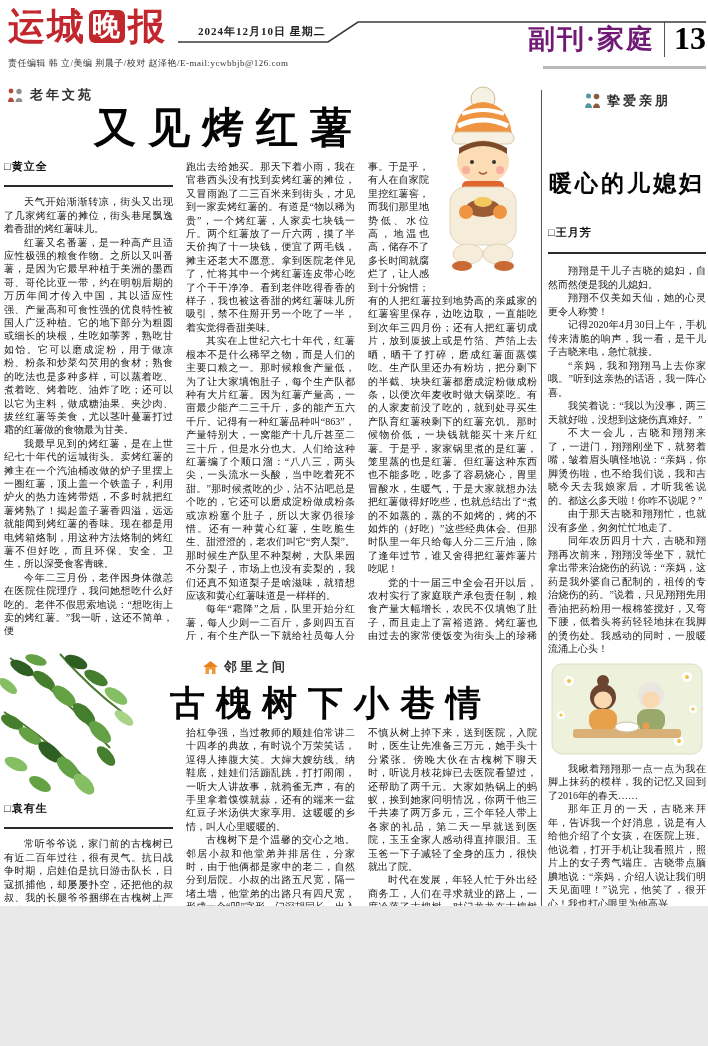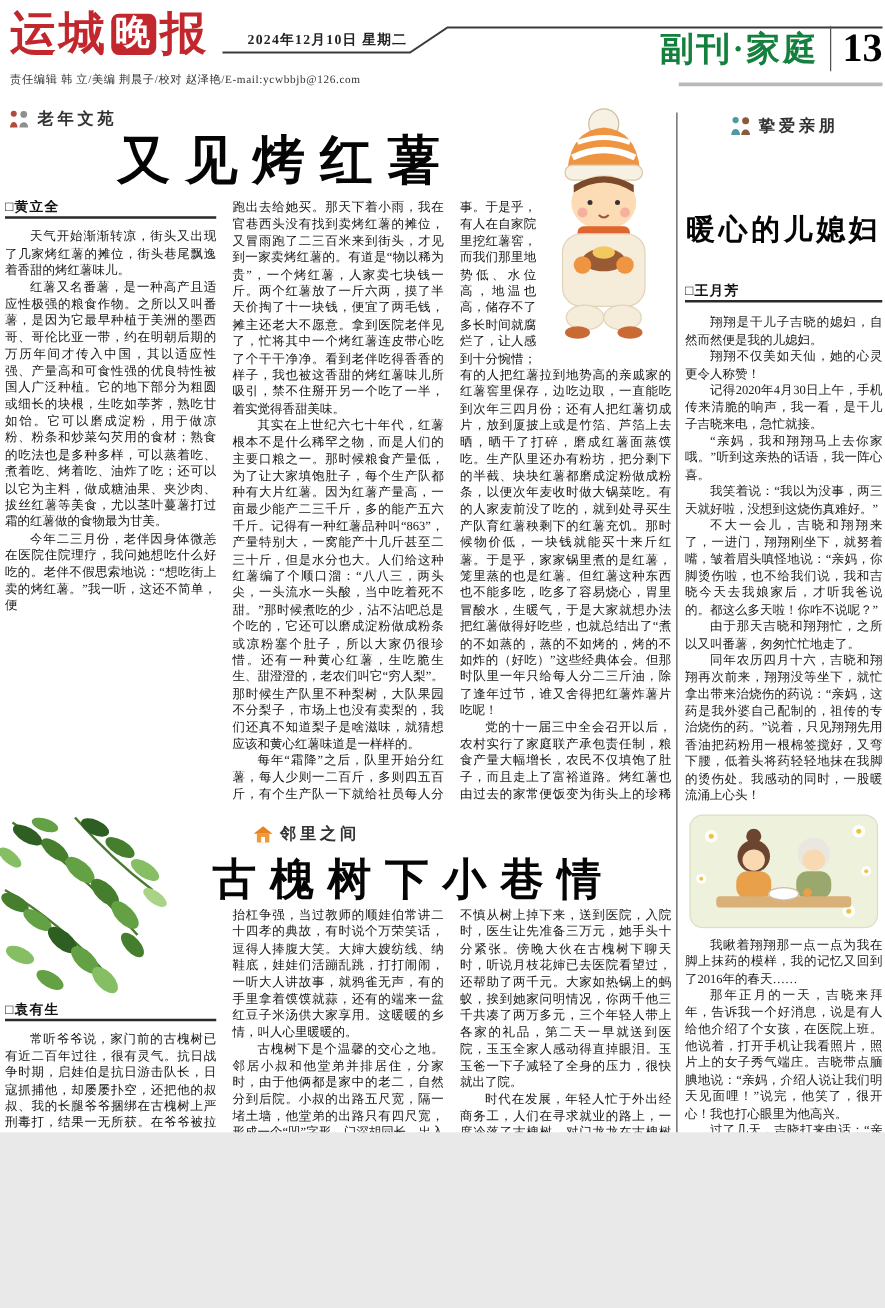--- a/index.html
+++ b/index.html
@@ -7,28 +7,28 @@
         font-family:"Liberation Serif","DejaVu Serif",serif;color:#1a1a1a;}
 
   
   .header{position:absolute;left:0;top:0;width:708px;height:84px;}
   .masthead{position:absolute;left:8px;top:2px;font-weight:900;font-size:37px;color:#c1272d;letter-spacing:2px;white-space:nowrap;}
   .masthead .boxed{display:inline-block;background:#c1272d;color:#fff;border-radius:6px;padding:1px 3px;font-size:28px;line-height:1.1;vertical-align:4px;margin:0 3px;}
   .hdr-date{position:absolute;left:198px;top:24px;font-size:11px;font-weight:bold;color:#222;letter-spacing:1px;text-align:center;}
   .hdr-editors{position:absolute;left:8px;top:57px;font-size:9px;color:#333;letter-spacing:.5px;}
   .hdr-swoosh{position:absolute;left:170px;top:12px;}
   .hdr-right{position:absolute;right:2px;top:20px;display:flex;align-items:center;}
-  .hdr-section{font-size:27px;font-weight:900;letter-spacing:2px;color:#15803d;}
+  .hdr-section{font-size:27px;font-weight:900;letter-spacing:2px;color:#701a75;}
   .hdr-div{width:1px;height:36px;background:#555;margin:0 9px;}
   .hdr-page{font-size:32px;font-weight:bold;color:#000;}
   .hdr-grayrule{position:absolute;left:543px;top:66px;width:163px;height:3px;background:#b9b9b9;}
 
   
   .tag{display:flex;align-items:center;gap:5px;font-size:13px;font-weight:bold;color:#333;letter-spacing:3px;}
-  .author{font-size:11px;font-weight:bold;color:#111;border-bottom:2px solid #2a2a2a;padding-bottom:0;margin-bottom:8px;letter-spacing:1px;}
+  .author{font-size:11px;font-weight:bold;color:#111;border-bottom:2px solid #2a2a2a;padding-bottom:12px;margin-bottom:8px;letter-spacing:1px;}
   .cols{display:flex;gap:13px;}
   .col{width:169px;font-size:10px;line-height:13.4px;text-align:justify;color:#151515;}
   .col p,.a2-text p{margin:0;text-indent:2em;}
   p.cont{text-indent:0;}
 
   
   .a1{position:absolute;left:4px;top:86px;width:532px;height:556px;}
   .a1-tag{position:absolute;left:2px;top:0;text-align:right;}
   .a1-title{position:absolute;left:0;top:14px;width:450px;text-align:center;font-size:42px;font-weight:900;letter-spacing:12px;color:#050505;white-space:nowrap;}
   .a1-body{position:absolute;left:0;top:74px;height:480px;overflow:hidden;}
@@ -114,20 +114,21 @@
       <ellipse cx="74" cy="170" rx="15" ry="10" fill="#f5ecd9" stroke="#e0d4bc"></ellipse>
       <ellipse cx="38" cy="182" rx="10" ry="5" fill="#c96a35"></ellipse>
       <ellipse cx="80" cy="182" rx="10" ry="5" fill="#c96a35"></ellipse>
     </svg>
 
     <div class="a1-body cols">
       <div class="col">
         <div class="author">□黄立全</div>
         <p>天气开始渐渐转凉，街头又出现了几家烤红薯的摊位，街头巷尾飘逸着香甜的烤红薯味儿。</p>
         <p>红薯又名番薯，是一种高产且适应性极强的粮食作物。之所以又叫番薯，是因为它最早种植于美洲的墨西哥、哥伦比亚一带，约在明朝后期的万历年间才传入中国，其以适应性强、产量高和可食性强的优良特性被国人广泛种植。它的地下部分为粗圆或细长的块根，生吃如荸荠，熟吃甘如饴。它可以磨成淀粉，用于做凉粉、粉条和炒菜勾芡用的食材；熟食的吃法也是多种多样，可以蒸着吃、煮着吃、烤着吃、油炸了吃；还可以以它为主料，做成糖油果、夹沙肉、拔丝红薯等美食，尤以茎叶蔓薯打过霜的红薯做的食物最为甘美。</p>
+        <p>我最早见到的烤红薯，是在上世纪七十年代的运城街头。卖烤红薯的摊主在一个汽油桶改做的炉子里摆上一圈红薯，顶上盖一个铁盖子，利用炉火的热力连烤带焐，不多时就把红薯烤熟了！揭起盖子薯香四溢，远远就能闻到烤红薯的香味。现在都是用电烤箱烙制，用这种方法烙制的烤红薯不但好吃，而且环保、安全、卫生，所以深受食客青睐。</p>
         <p>今年二三月份，老伴因身体微恙在医院住院理疗，我问她想吃什么好吃的。老伴不假思索地说：“想吃街上卖的烤红薯。”我一听，这还不简单，便</p>
       </div>
       <div class="col">
         <p class="cont">跑出去给她买。那天下着小雨，我在官巷西头没有找到卖烤红薯的摊位，又冒雨跑了二三百米来到街头，才见到一家卖烤红薯的。有道是“物以稀为贵”，一个烤红薯，人家卖七块钱一斤。两个红薯放了一斤六两，摸了半天价掏了十一块钱，便宜了两毛钱，摊主还老大不愿意。拿到医院老伴见了，忙将其中一个烤红薯连皮带心吃了个干干净净。看到老伴吃得香香的样子，我也被这香甜的烤红薯味儿所吸引，禁不住掰开另一个吃了一半，着实觉得香甜美味。</p>
         <p>其实在上世纪六七十年代，红薯根本不是什么稀罕之物，而是人们的主要口粮之一。那时候粮食产量低，为了让大家填饱肚子，每个生产队都种有大片红薯。因为红薯产量高，一亩最少能产二三千斤，多的能产五六千斤。记得有一种红薯品种叫“863”，产量特别大，一窝能产十几斤甚至二三十斤，但是水分也大。人们给这种红薯编了个顺口溜：“八八三，两头尖，一头流水一头酸，当中吃着死不甜。”那时候煮吃的少，沾不沾吧总是个吃的，它还可以磨成淀粉做成粉条或凉粉塞个肚子，所以大家仍很珍惜。还有一种黄心红薯，生吃脆生生、甜澄澄的，老农们叫它“穷人梨”。那时候生产队里不种梨树，大队果园不分梨子，市场上也没有卖梨的，我们还真不知道梨子是啥滋味，就猜想应该和黄心红薯味道是一样样的。</p>
         <p>每年“霜降”之后，队里开始分红薯，每人少则一二百斤，多则四五百斤，有个生产队一下就给社员每人分了一千多斤。这是社员们一冬天甚至半年的口粮，如何妥善保存是件大</p>
       </div>
       <div class="col">
         <div class="illo-spacer"></div>
         <p class="cont">事。于是乎，有人在自家院里挖红薯窖，而我们那里地势低、水位高，地温也高，储存不了多长时间就腐烂了，让人感到十分惋惜；有的人把红薯拉到地势高的亲戚家的红薯窖里保存，边吃边取，一直能吃到次年三四月份；还有人把红薯切成片，放到厦披上或是竹箔、芦箔上去晒，晒干了打碎，磨成红薯面蒸馍吃。生产队里还办有粉坊，把分剩下的半截、块块红薯都磨成淀粉做成粉条，以便次年麦收时做大锅菜吃。有的人家麦前没了吃的，就到处寻买生产队育红薯秧剩下的红薯充饥。那时候物价低，一块钱就能买十来斤红薯。于是乎，家家锅里煮的是红薯，笼里蒸的也是红薯。但红薯这种东西也不能多吃，吃多了容易烧心，胃里冒酸水，生暖气，于是大家就想办法把红薯做得好吃些，也就总结出了“煮的不如蒸的，蒸的不如烤的，烤的不如炸的（好吃）”这些经典体会。但那时队里一年只给每人分二三斤油，除了逢年过节，谁又舍得把红薯炸薯片吃呢！</p>
@@ -149,21 +150,21 @@
     </div>
     <div class="a2-title">暖心的儿媳妇</div>
     <div class="author">□王月芳</div>
     <div class="a2-text">
       <p>翔翔是干儿子吉晓的媳妇，自然而然便是我的儿媳妇。</p>
       <p>翔翔不仅美如天仙，她的心灵更令人称赞！</p>
       <p>记得2020年4月30日上午，手机传来清脆的响声，我一看，是干儿子吉晓来电，急忙就接。</p>
       <p>“亲妈，我和翔翔马上去你家哦。”听到这亲热的话语，我一阵心喜。</p>
       <p>我笑着说：“我以为没事，两三天就好啦，没想到这烧伤真难好。”</p>
       <p>不大一会儿，吉晓和翔翔来了，一进门，翔翔刚坐下，就努着嘴，皱着眉头嗔怪地说：“亲妈，你脚烫伤啦，也不给我们说，我和吉晓今天去我娘家后，才听我爸说的。都这么多天啦！你咋不说呢？”</p>
-      <p>由于那天吉晓和翔翔忙，之所以又叫番薯，匆匆忙忙地走了。</p>
+      <p>由于那天吉晓和翔翔忙，也就没有多坐，匆匆忙忙地走了。</p>
       <p>同年农历四月十六，吉晓和翔翔再次前来，翔翔没等坐下，就忙拿出带来治烧伤的药说：“亲妈，这药是我外婆自己配制的，祖传的专治烧伤的药。”说着，只见翔翔先用香油把药粉用一根棉签搅好，又弯下腰，低着头将药轻轻地抹在我脚的烫伤处。我感动的同时，一股暖流涌上心头！</p>
 
       <svg class="a2-illo" width="152" height="92" viewBox="0 0 152 92">
         <rect x="1" y="1" width="150" height="90" rx="10" fill="#eef2dc" stroke="#d8e0c0"></rect>
         <g>
           <circle cx="18" cy="18" r="5" fill="#fff"></circle>
             <circle cx="18" cy="18" r="2" fill="#f0c040"></circle>
           <circle cx="136" cy="14" r="5" fill="#fff"></circle>
             <circle cx="136" cy="14" r="2" fill="#f0c040"></circle>
           <circle cx="142" cy="46" r="4" fill="#fff"></circle>

